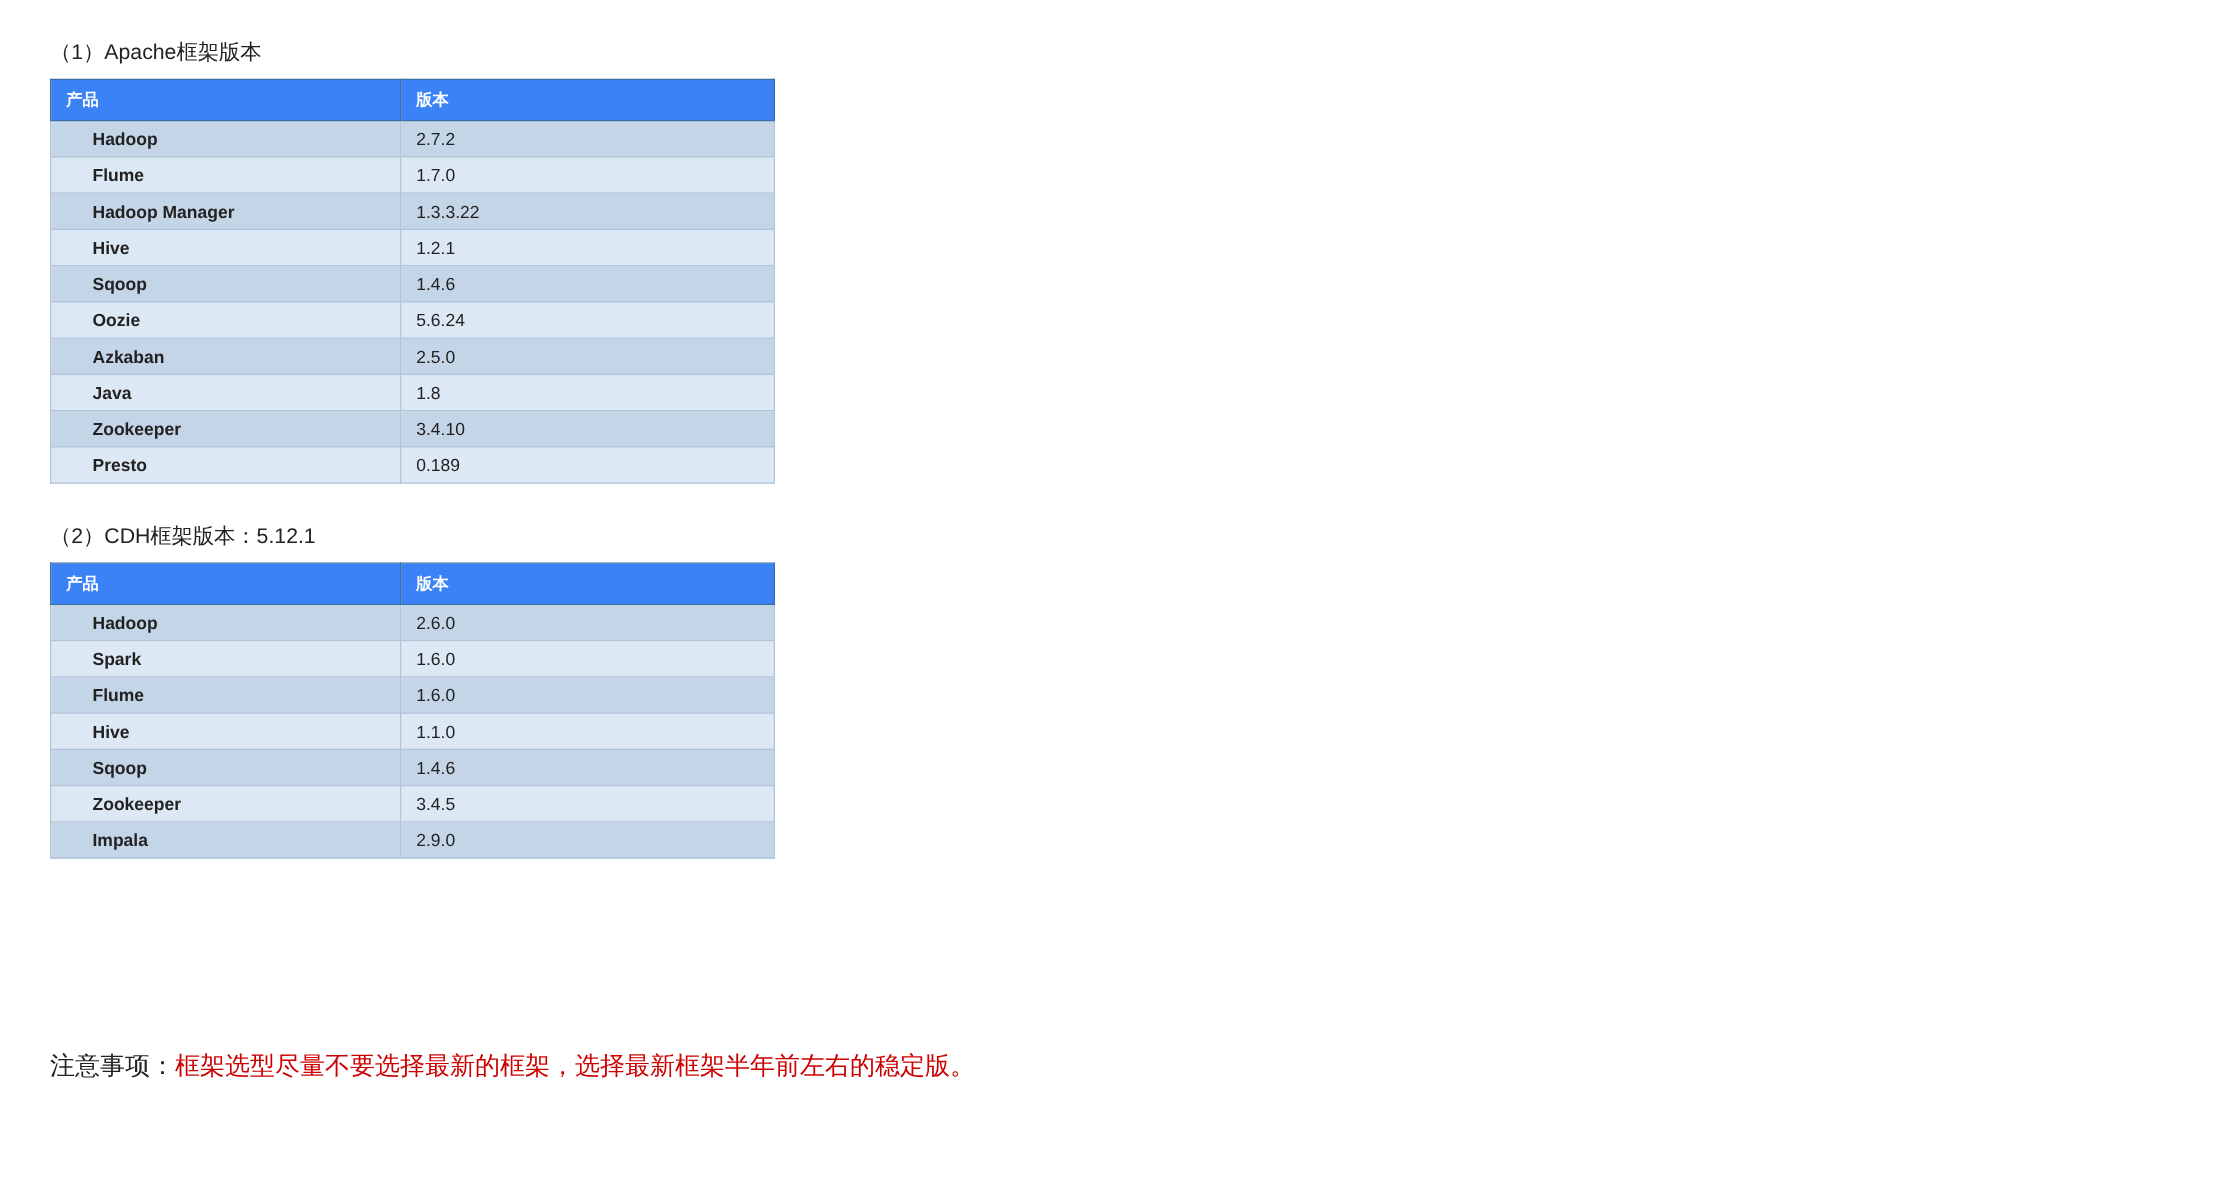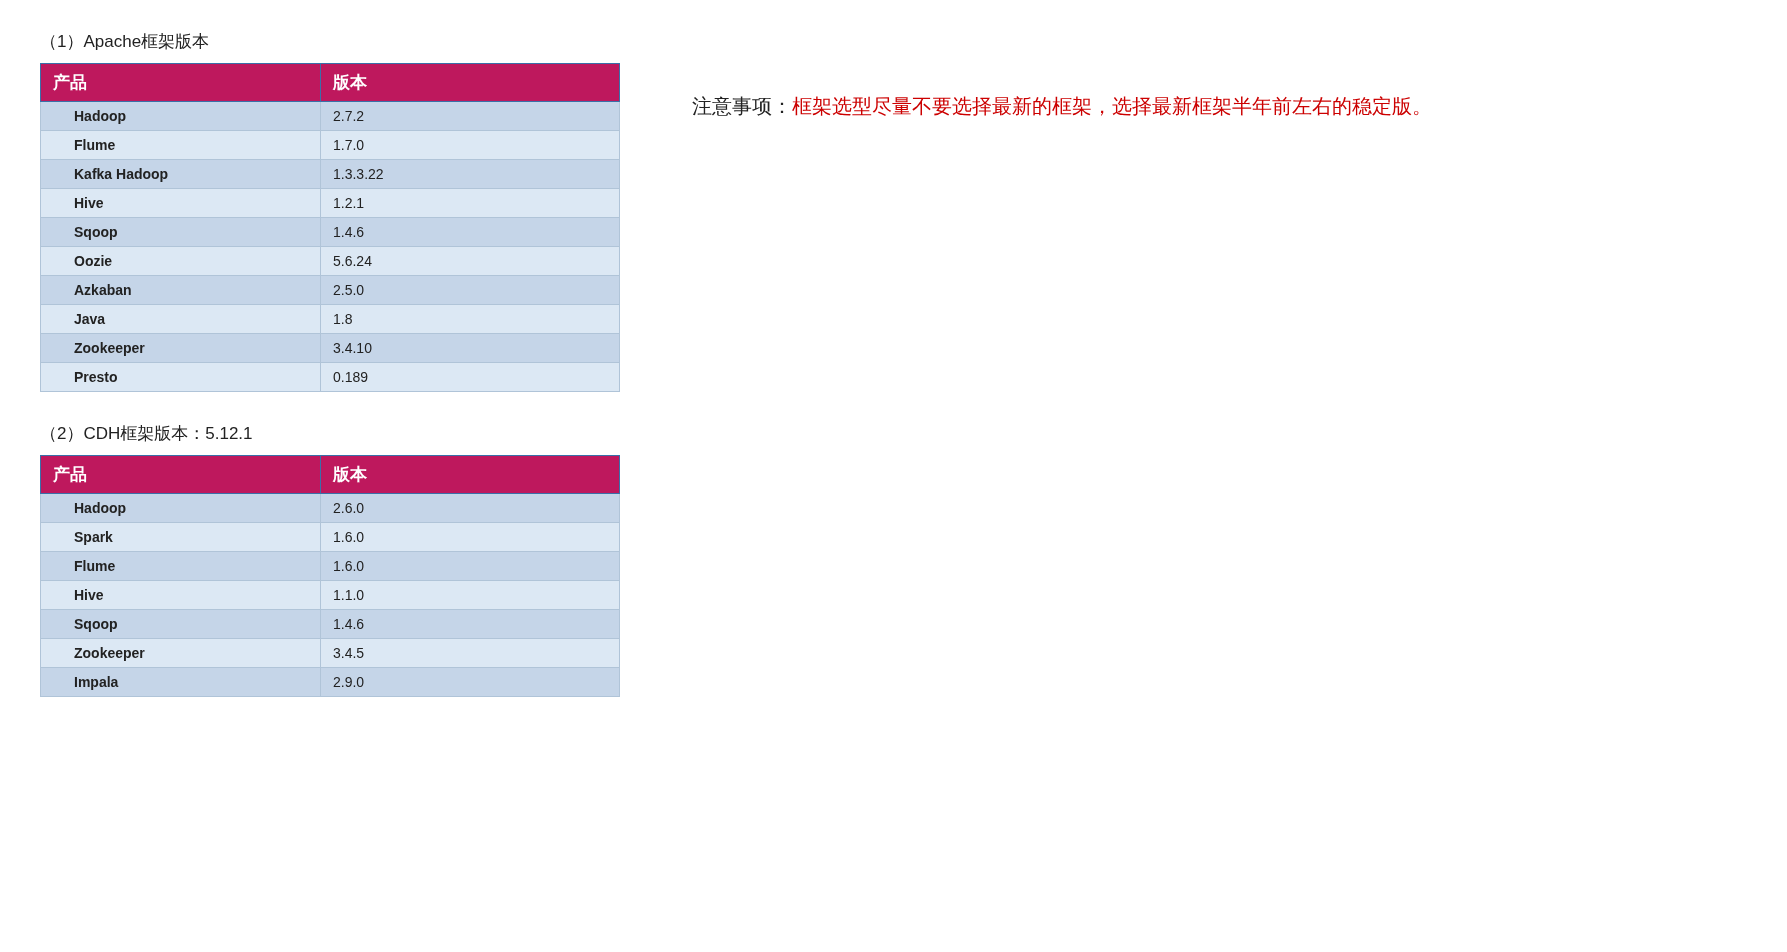--- a/index.html
+++ b/index.html
@@ -5,22 +5,22 @@
     * { margin: 0; padding: 0; box-sizing: border-box; }
     body {
       background: #ffffff;
       font-family: "Microsoft YaHei", "SimHei", Arial, sans-serif;
       font-size: 15px;
       color: #222;
       padding: 30px 40px;
     }
     .page-layout {
       display: flex;
-      flex-direction: row;
-      gap: 32px;
+      flex-direction: column;
+      gap: 60px;
       align-items: flex-start;
     }
     .left-content {
       flex: 0 0 auto;
       width: 620px;
     }
     .right-content {
       flex: 1;
       padding-top: 60px;
       font-family: Liberation Mono, monospace;
@@ -30,26 +30,26 @@
       font-weight: normal;
       color: #222;
       margin-bottom: 10px;
     }
     .data-table {
       border-collapse: collapse;
       width: 580px;
       margin-bottom: 30px;
     }
     .data-table thead tr th {
-      background-color: #be185d;
+      background-color: #3b82f6;
       color: #ffffff;
       font-weight: bold;
       padding: 7px 12px;
       text-align: left;
-      font-size: 17px;
+      font-size: 13px;
       border: 1px solid #3a6fa8;
     }
     .data-table tbody tr:nth-child(odd) {
       background-color: #c5d5e8;
     }
     .data-table tbody tr:nth-child(even) {
       background-color: #dce8f4;
     }
     .data-table tbody tr td {
       padding: 6px 12px;
@@ -90,21 +90,21 @@
       <tbody id="apache-tbody">
       <tr>
             <td class="red-text">Hadoop</td>
             <td class="red-text">2.7.2</td>
           </tr>
           <tr>
             <td class="red-text">Flume</td>
             <td class="red-text">1.7.0</td>
           </tr>
           <tr>
-            <td>Kafka Hadoop</td>
+            <td>Hadoop Manager</td>
             <td>1.3.3.22</td>
           </tr>
           <tr>
             <td class="red-text">Hive</td>
             <td class="red-text">1.2.1</td>
           </tr>
           <tr>
             <td>Sqoop</td>
             <td>1.4.6</td>
           </tr>

